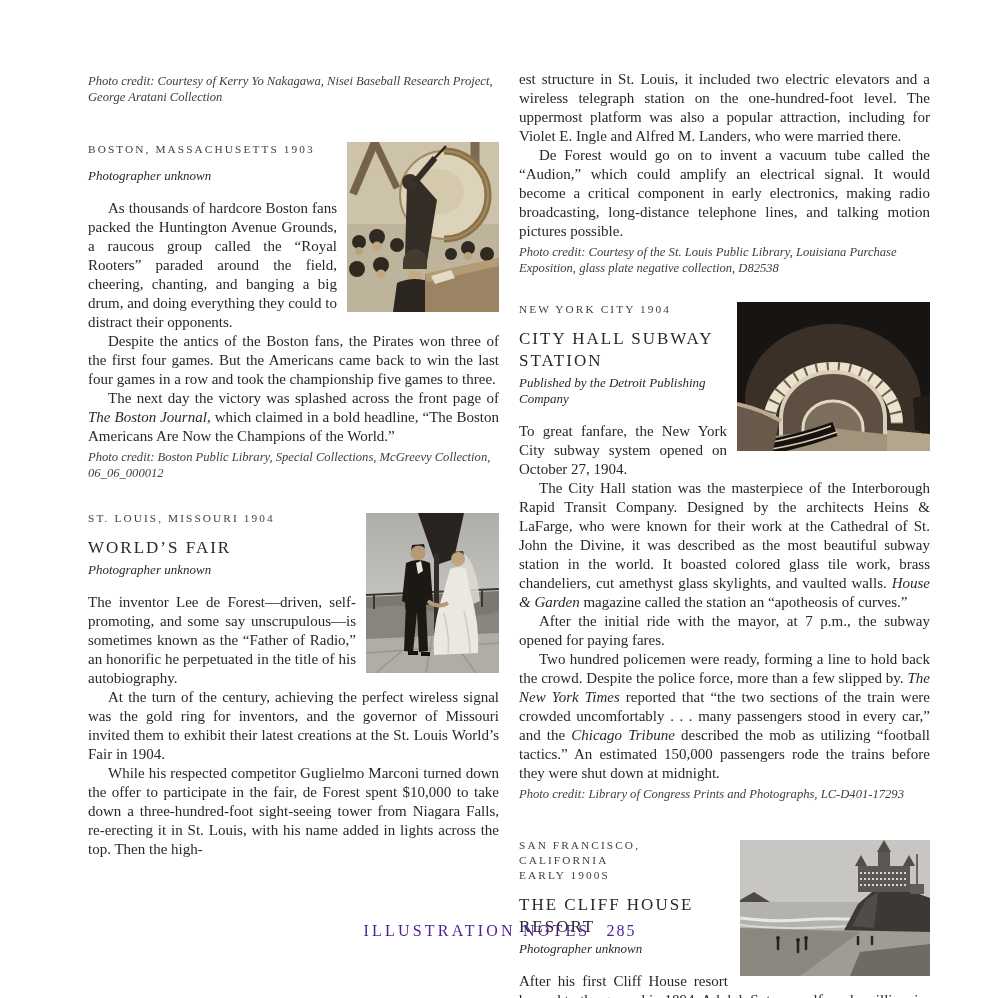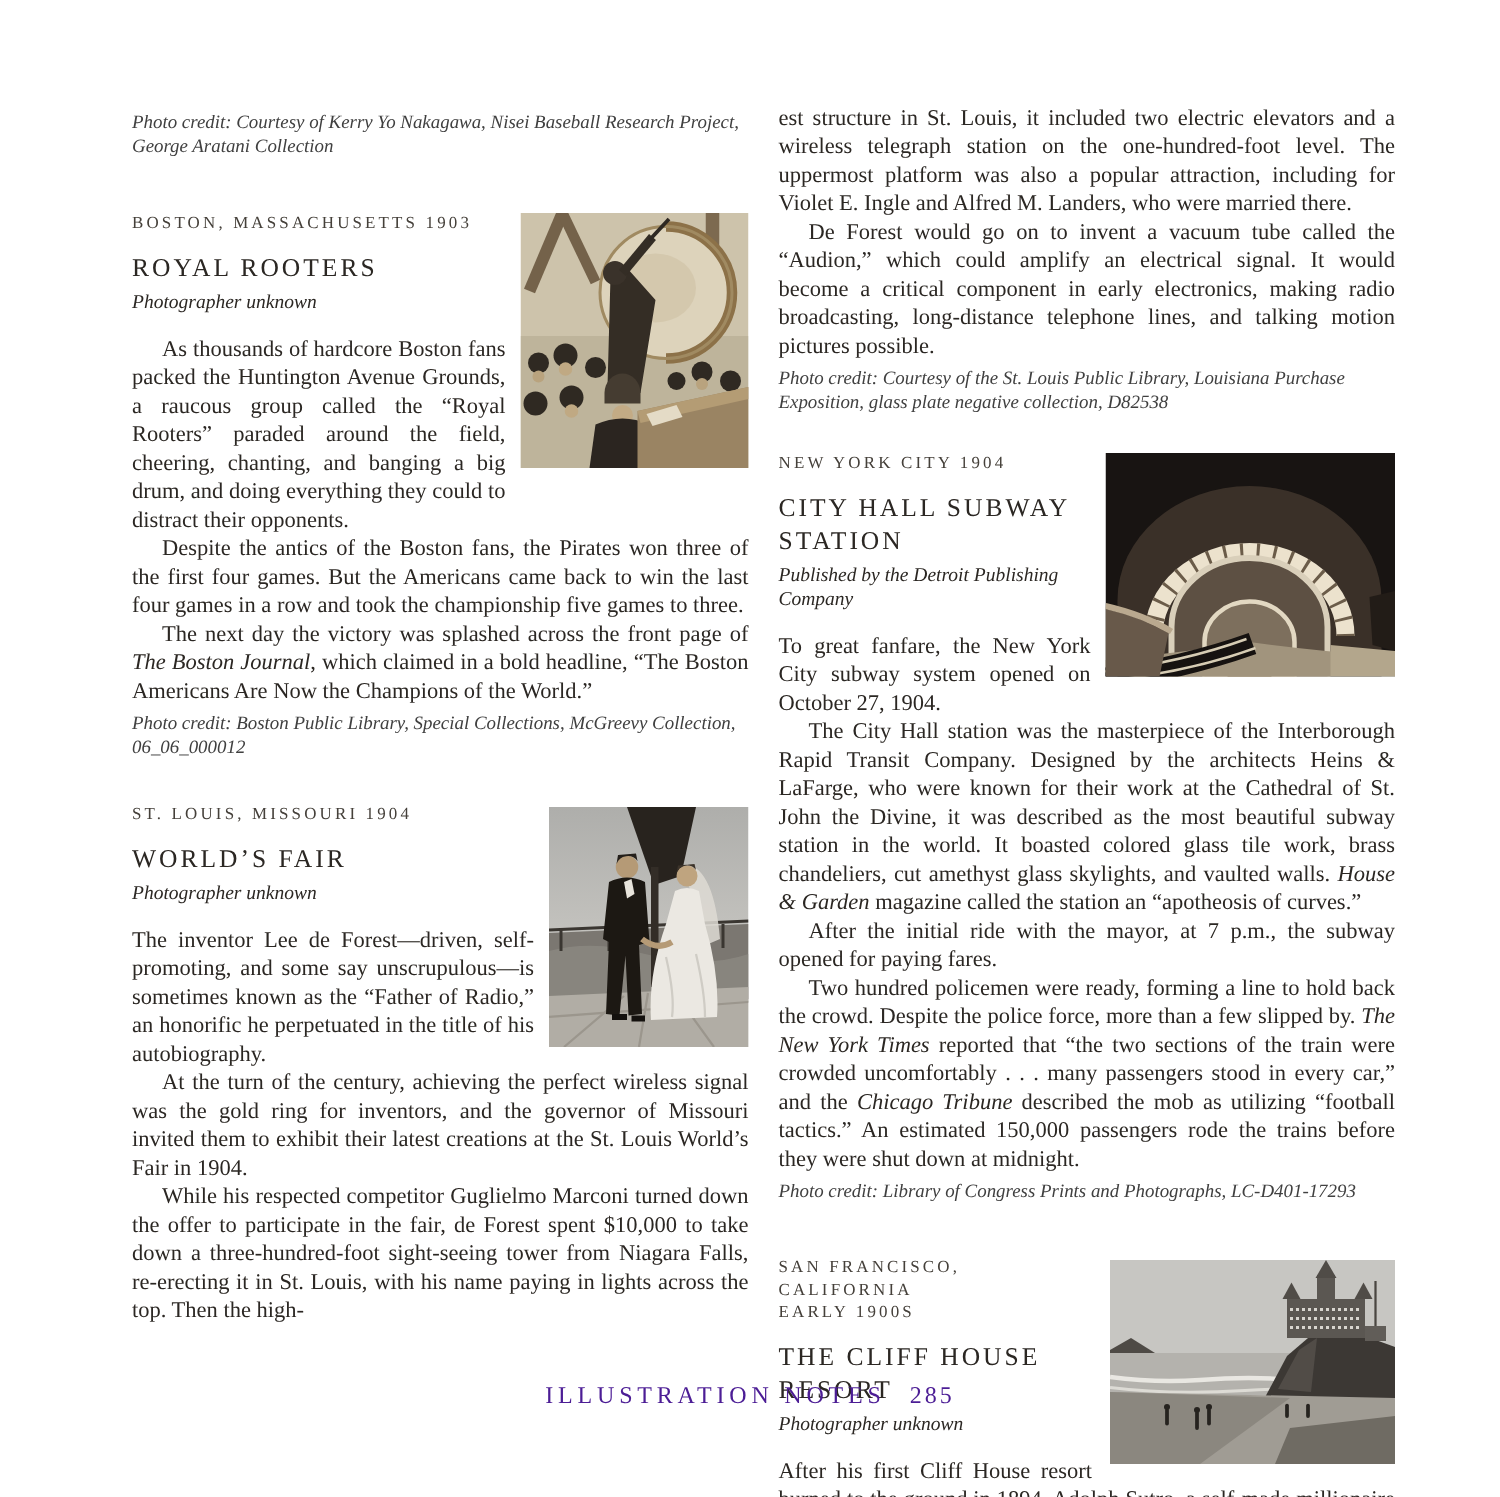--- a/index.html
+++ b/index.html
@@ -123,21 +123,20 @@
             <circle cx="34" cy="132" r="4.5" fill="#c0a983"></circle>
             <path d="M56 120 a12 13 0 0 1 24 0 l0 7 -24 0 z" fill="#453c31"></path>
             <circle cx="68" cy="135" r="7" fill="#c3ab85"></circle>
             <path d="M50 141 q18 -8 36 0 l4 29 -44 0 z" fill="#2b2520"></path>
             <path d="M78 132 L152 116 L152 170 L78 170 Z" fill="#9a8463"></path>
             <path d="M78 132 L152 116 L152 124 L80 140 Z" fill="#b49c74"></path>
             <path d="M84 134 L104 128 L108 136 L88 142 Z" fill="#e4dbc6"></path>
           </svg>
         </div>
         <div class="loc">BOSTON, MASSACHUSETTS 1903</div>
-        <h2 class="sec-title">ROYAL ROOTERS</h2>
         <div class="byline">Photographer unknown</div>
         <p class="body-p indent">As thousands of hardcore Boston fans packed the Huntington Avenue Grounds, a raucous group called the “Royal Rooters” paraded around the field, cheering, chanting, and banging a big drum, and doing everything they could to distract their opponents.</p>
         <p class="body-p indent">Despite the antics of the Boston fans, the Pirates won three of the first four games. But the Americans came back to win the last four games in a row and took the championship five games to three.</p>
         <p class="body-p indent">The next day the victory was splashed across the front page of <i>The Boston Journal</i>, which claimed in a bold headline, “The Boston Americans Are Now the Champions of the World.”</p>
         <p class="credit">Photo credit: Boston Public Library, Special Collections, McGreevy Collection, 06_06_000012</p>
       </section>
 
       <section class="sec-stlouis">
         <div class="photo photo-wedding">
           <svg viewBox="0 0 133 160" xmlns="http://www.w3.org/2000/svg">
@@ -168,21 +167,21 @@
             <rect x="42" y="138" width="10" height="4" fill="#14110e"></rect>
             <rect x="55" y="139" width="9" height="4" fill="#14110e"></rect>
             <path d="M62 88 q10 8 20 2" stroke="#b59a76" stroke-width="4" fill="none"></path>
           </svg>
         </div>
         <div class="loc">ST. LOUIS, MISSOURI 1904</div>
         <h2 class="sec-title">WORLD’S FAIR</h2>
         <div class="byline">Photographer unknown</div>
         <p class="body-p">The inventor Lee de Forest—driven, self-promoting, and some say unscrupulous—is sometimes known as the “Father of Radio,” an honorific he perpetuated in the title of his autobiography.</p>
         <p class="body-p indent">At the turn of the century, achieving the perfect wireless signal was the gold ring for inventors, and the governor of Missouri invited them to exhibit their latest creations at the St. Louis World’s Fair in 1904.</p>
-        <p class="body-p indent">While his respected competitor Guglielmo Marconi turned down the offer to participate in the fair, de Forest spent $10,000 to take down a three-hundred-foot sight-seeing tower from Niagara Falls, re-erecting it in St. Louis, with his name paying in lights across the top. Then the high-</p>
+        <p class="body-p indent">While his respected competitor Guglielmo Marconi turned down the offer to participate in the fair, de Forest spent $10,000 to take down a three-hundred-foot sight-seeing tower from Niagara Falls, re-erecting it in St. Louis, with his name added in lights across the top. Then the high-</p>
       </section>
     </div>
 
     <div class="col">
 
       <section>
         <p class="body-p">est structure in St. Louis, it included two electric elevators and a wireless telegraph station on the one-hundred-foot level. The uppermost platform was also a popular attraction, including for Violet E. Ingle and Alfred M. Landers, who were married there.</p>
         <p class="body-p indent">De Forest would go on to invent a vacuum tube called the “Audion,” which could amplify an electrical signal. It would become a critical component in early electronics, making radio broadcasting, long-distance telephone lines, and talking motion pictures possible.</p>
         <p class="credit">Photo credit: Courtesy of the St. Louis Public Library, Louisiana Purchase Exposition, glass plate negative collection, D82538</p>
       </section>

